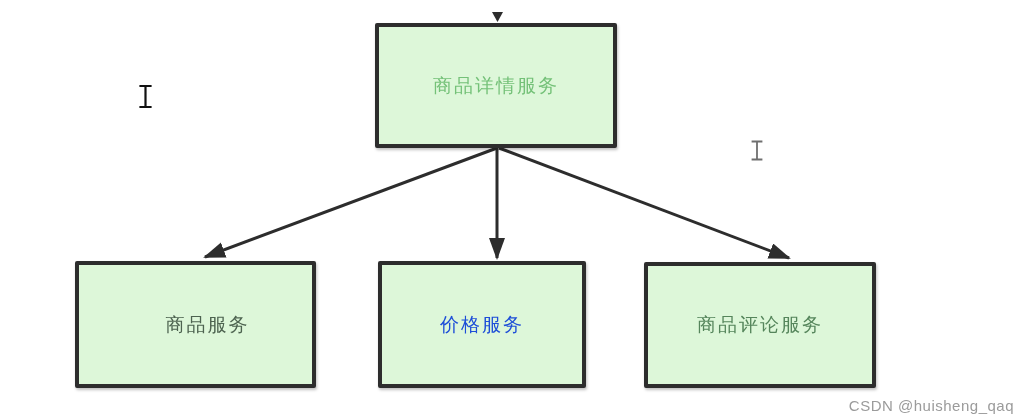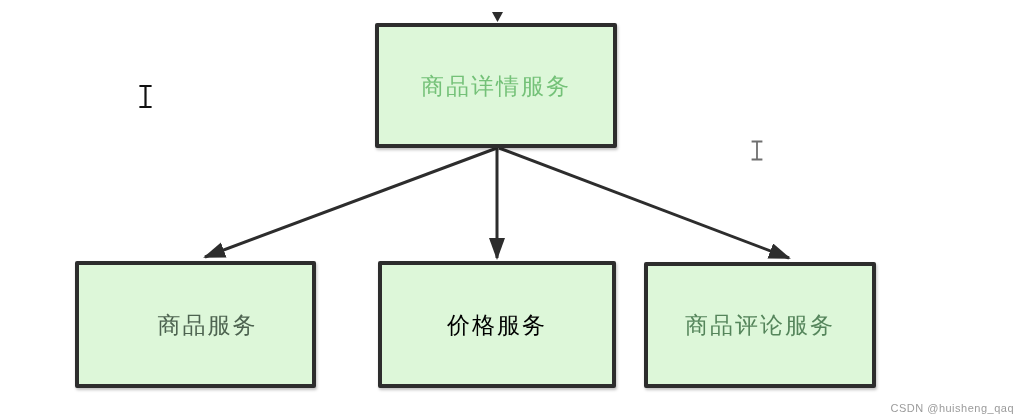--- a/index.html
+++ b/index.html
@@ -19,45 +19,45 @@
     box-sizing: border-box;
     background: #ddf7d9;
     border: 4px solid #2d2d2d;
     border-radius: 2px;
     box-shadow: 1px 2px 3px rgba(0,0,0,0.25);
     display: flex;
     flex-direction: column;
     align-items: center;
     justify-content: center;
     text-align: center;
-    font-size: 23px;
+    font-size: 19px;
     letter-spacing: 2px;
     line-height: 32px;
   }
   .node-top    { left: 375px; top: 23px;  width: 242px; height: 125px; color: #74c178; }
   .node-left   { left: 75px;  top: 261px; width: 241px; height: 127px; color: #4d6350; padding-left: 24px; }
-  .node-middle { left: 378px; top: 261px; width: 238px; height: 127px; color: #000000; }
+  .node-middle { left: 378px; top: 261px; width: 208px; height: 127px; color: #1d4ed8; }
   .node-right  { left: 644px; top: 262px; width: 232px; height: 126px; color: #55855b; }
   .arrow-layer {
     position: absolute;
     left: 0; top: 0;
     width: 1021px; height: 420px;
     pointer-events: none;
   }
   .cursor {
     position: absolute;
     pointer-events: none;
   }
   .cursor-a { left: 139px; top: 84px; }
   .cursor-b { left: 751px; top: 140px; }
   .watermark {
     position: absolute;
     right: 7px;
     bottom: 6px;
-    font-size: 11px;
+    font-size: 15px;
     color: #9b9b9b;
     letter-spacing: 0.5px;
   }
 </style>
 </head>
 <body>
 
 <div class="canvas">
 
   <svg class="arrow-layer" width="1021" height="420" viewBox="0 0 1021 420" xmlns="http://www.w3.org/2000/svg">

